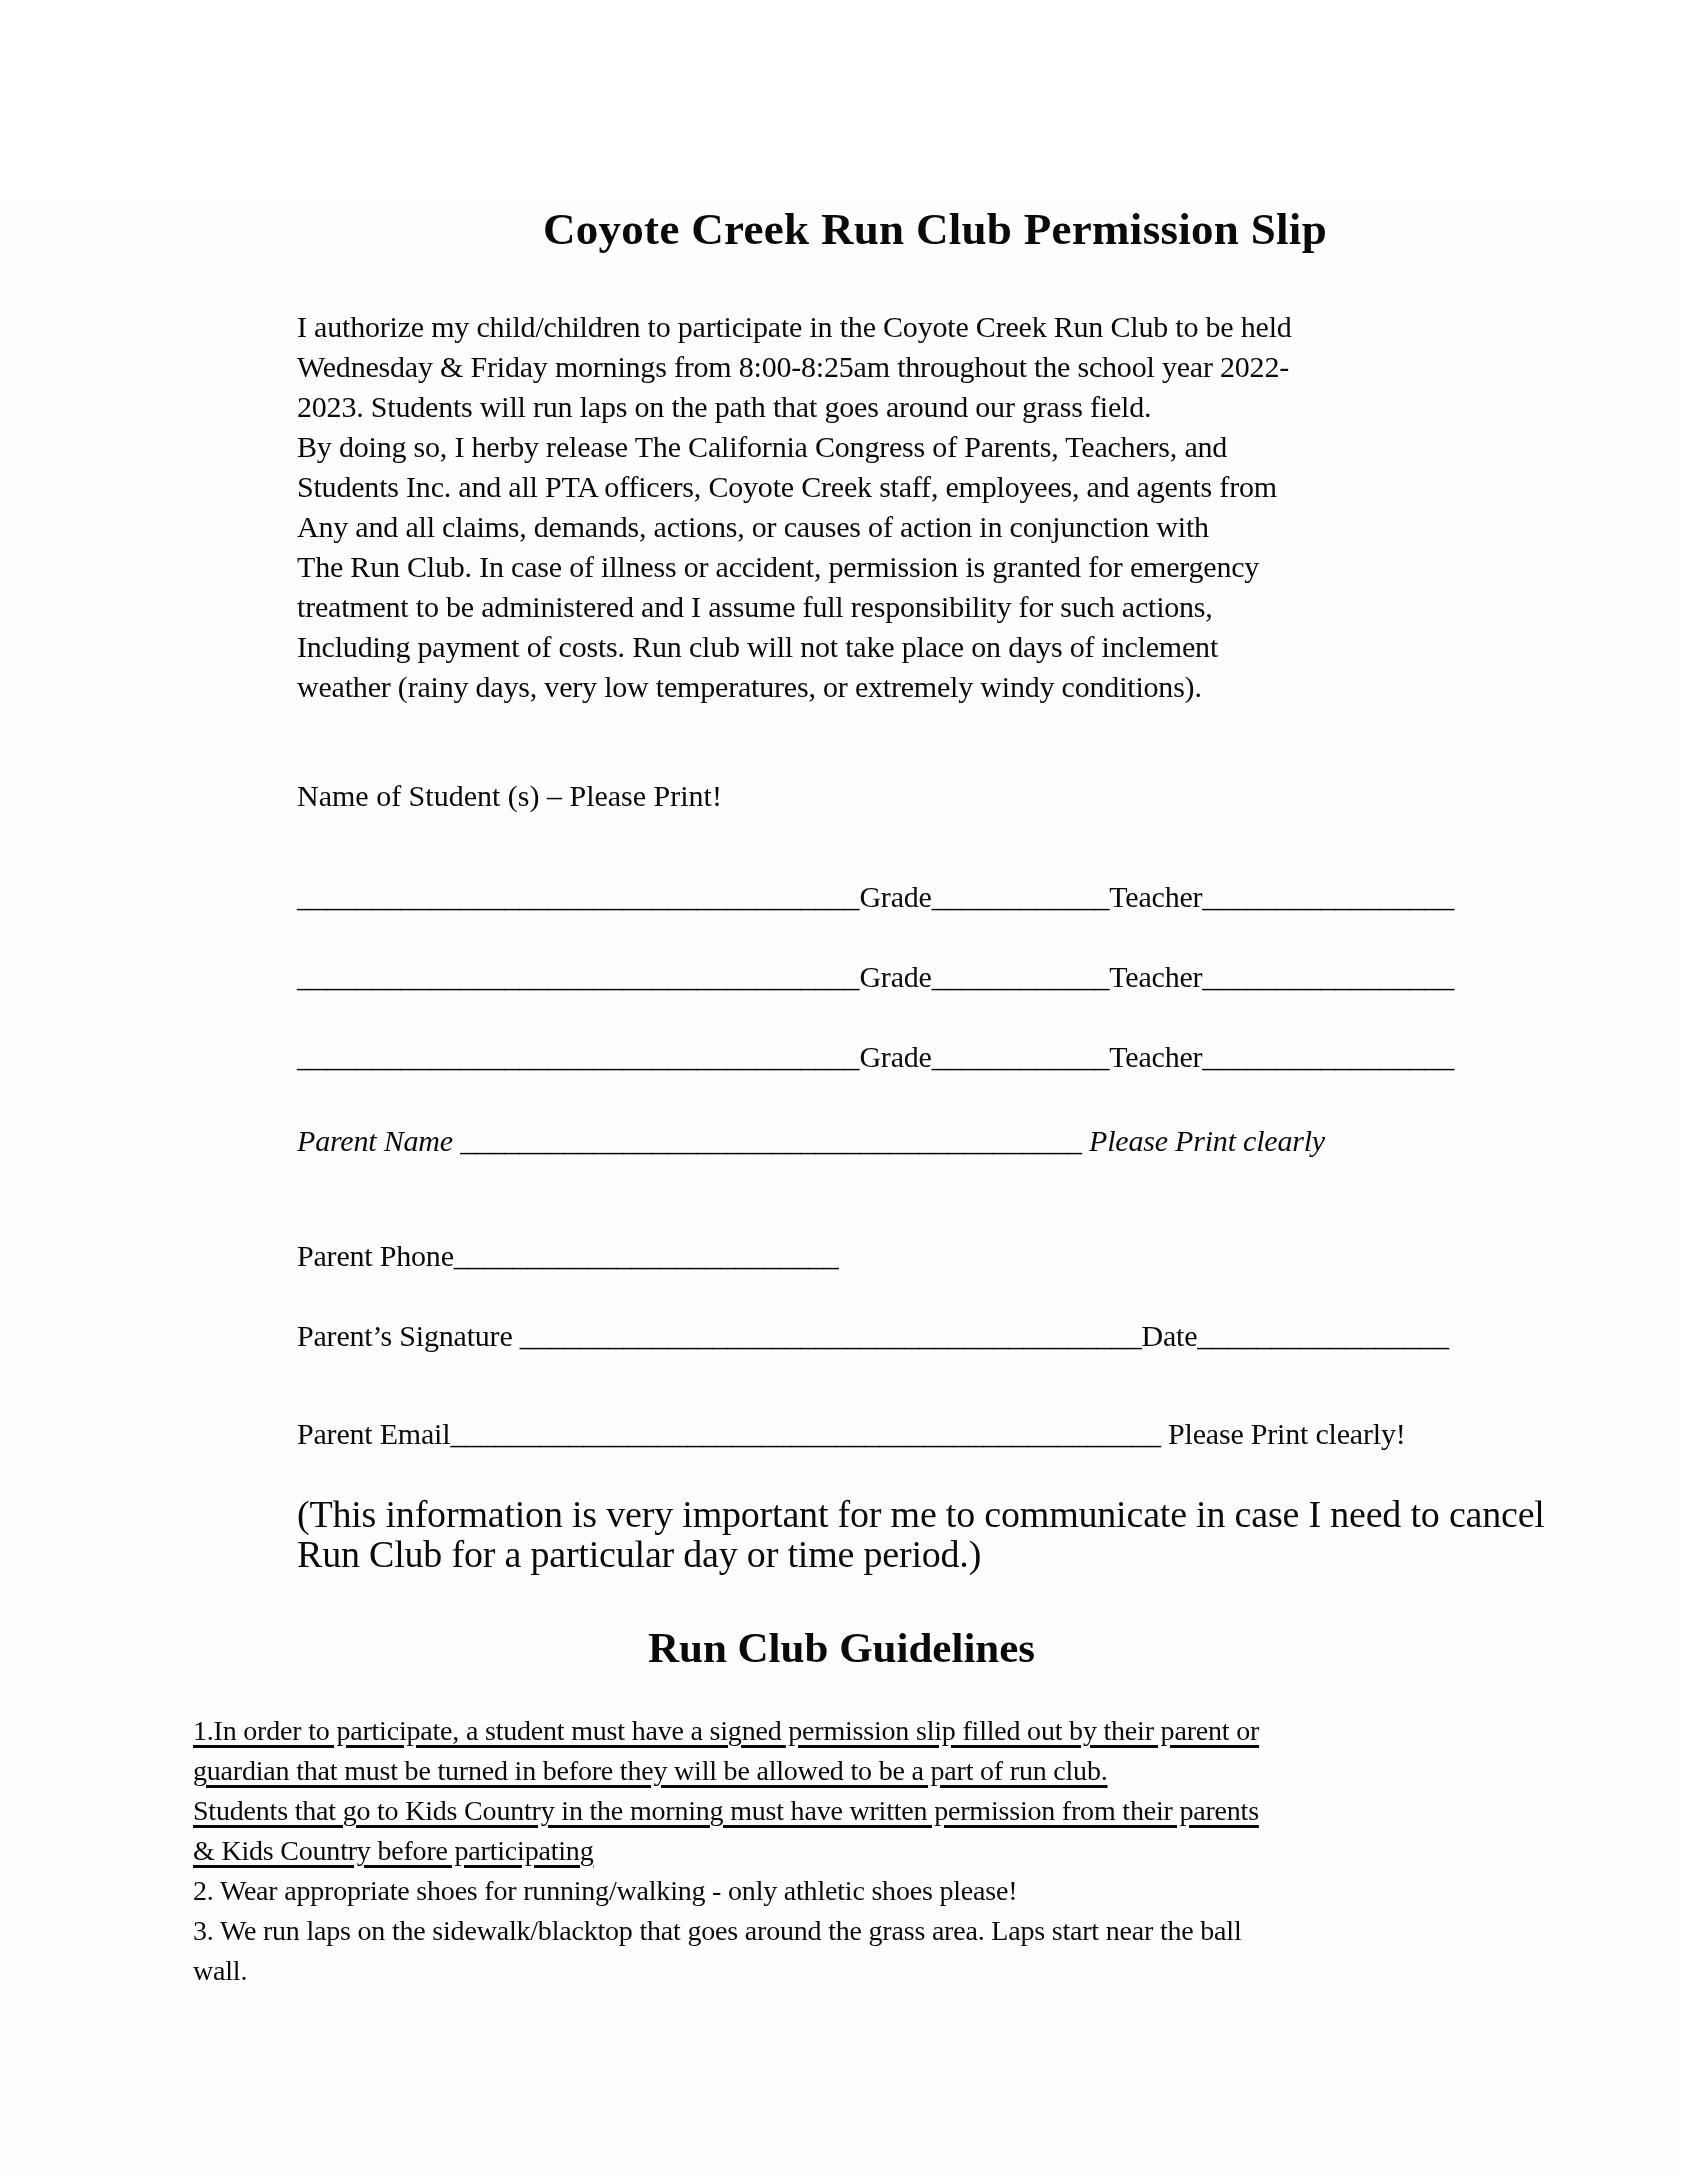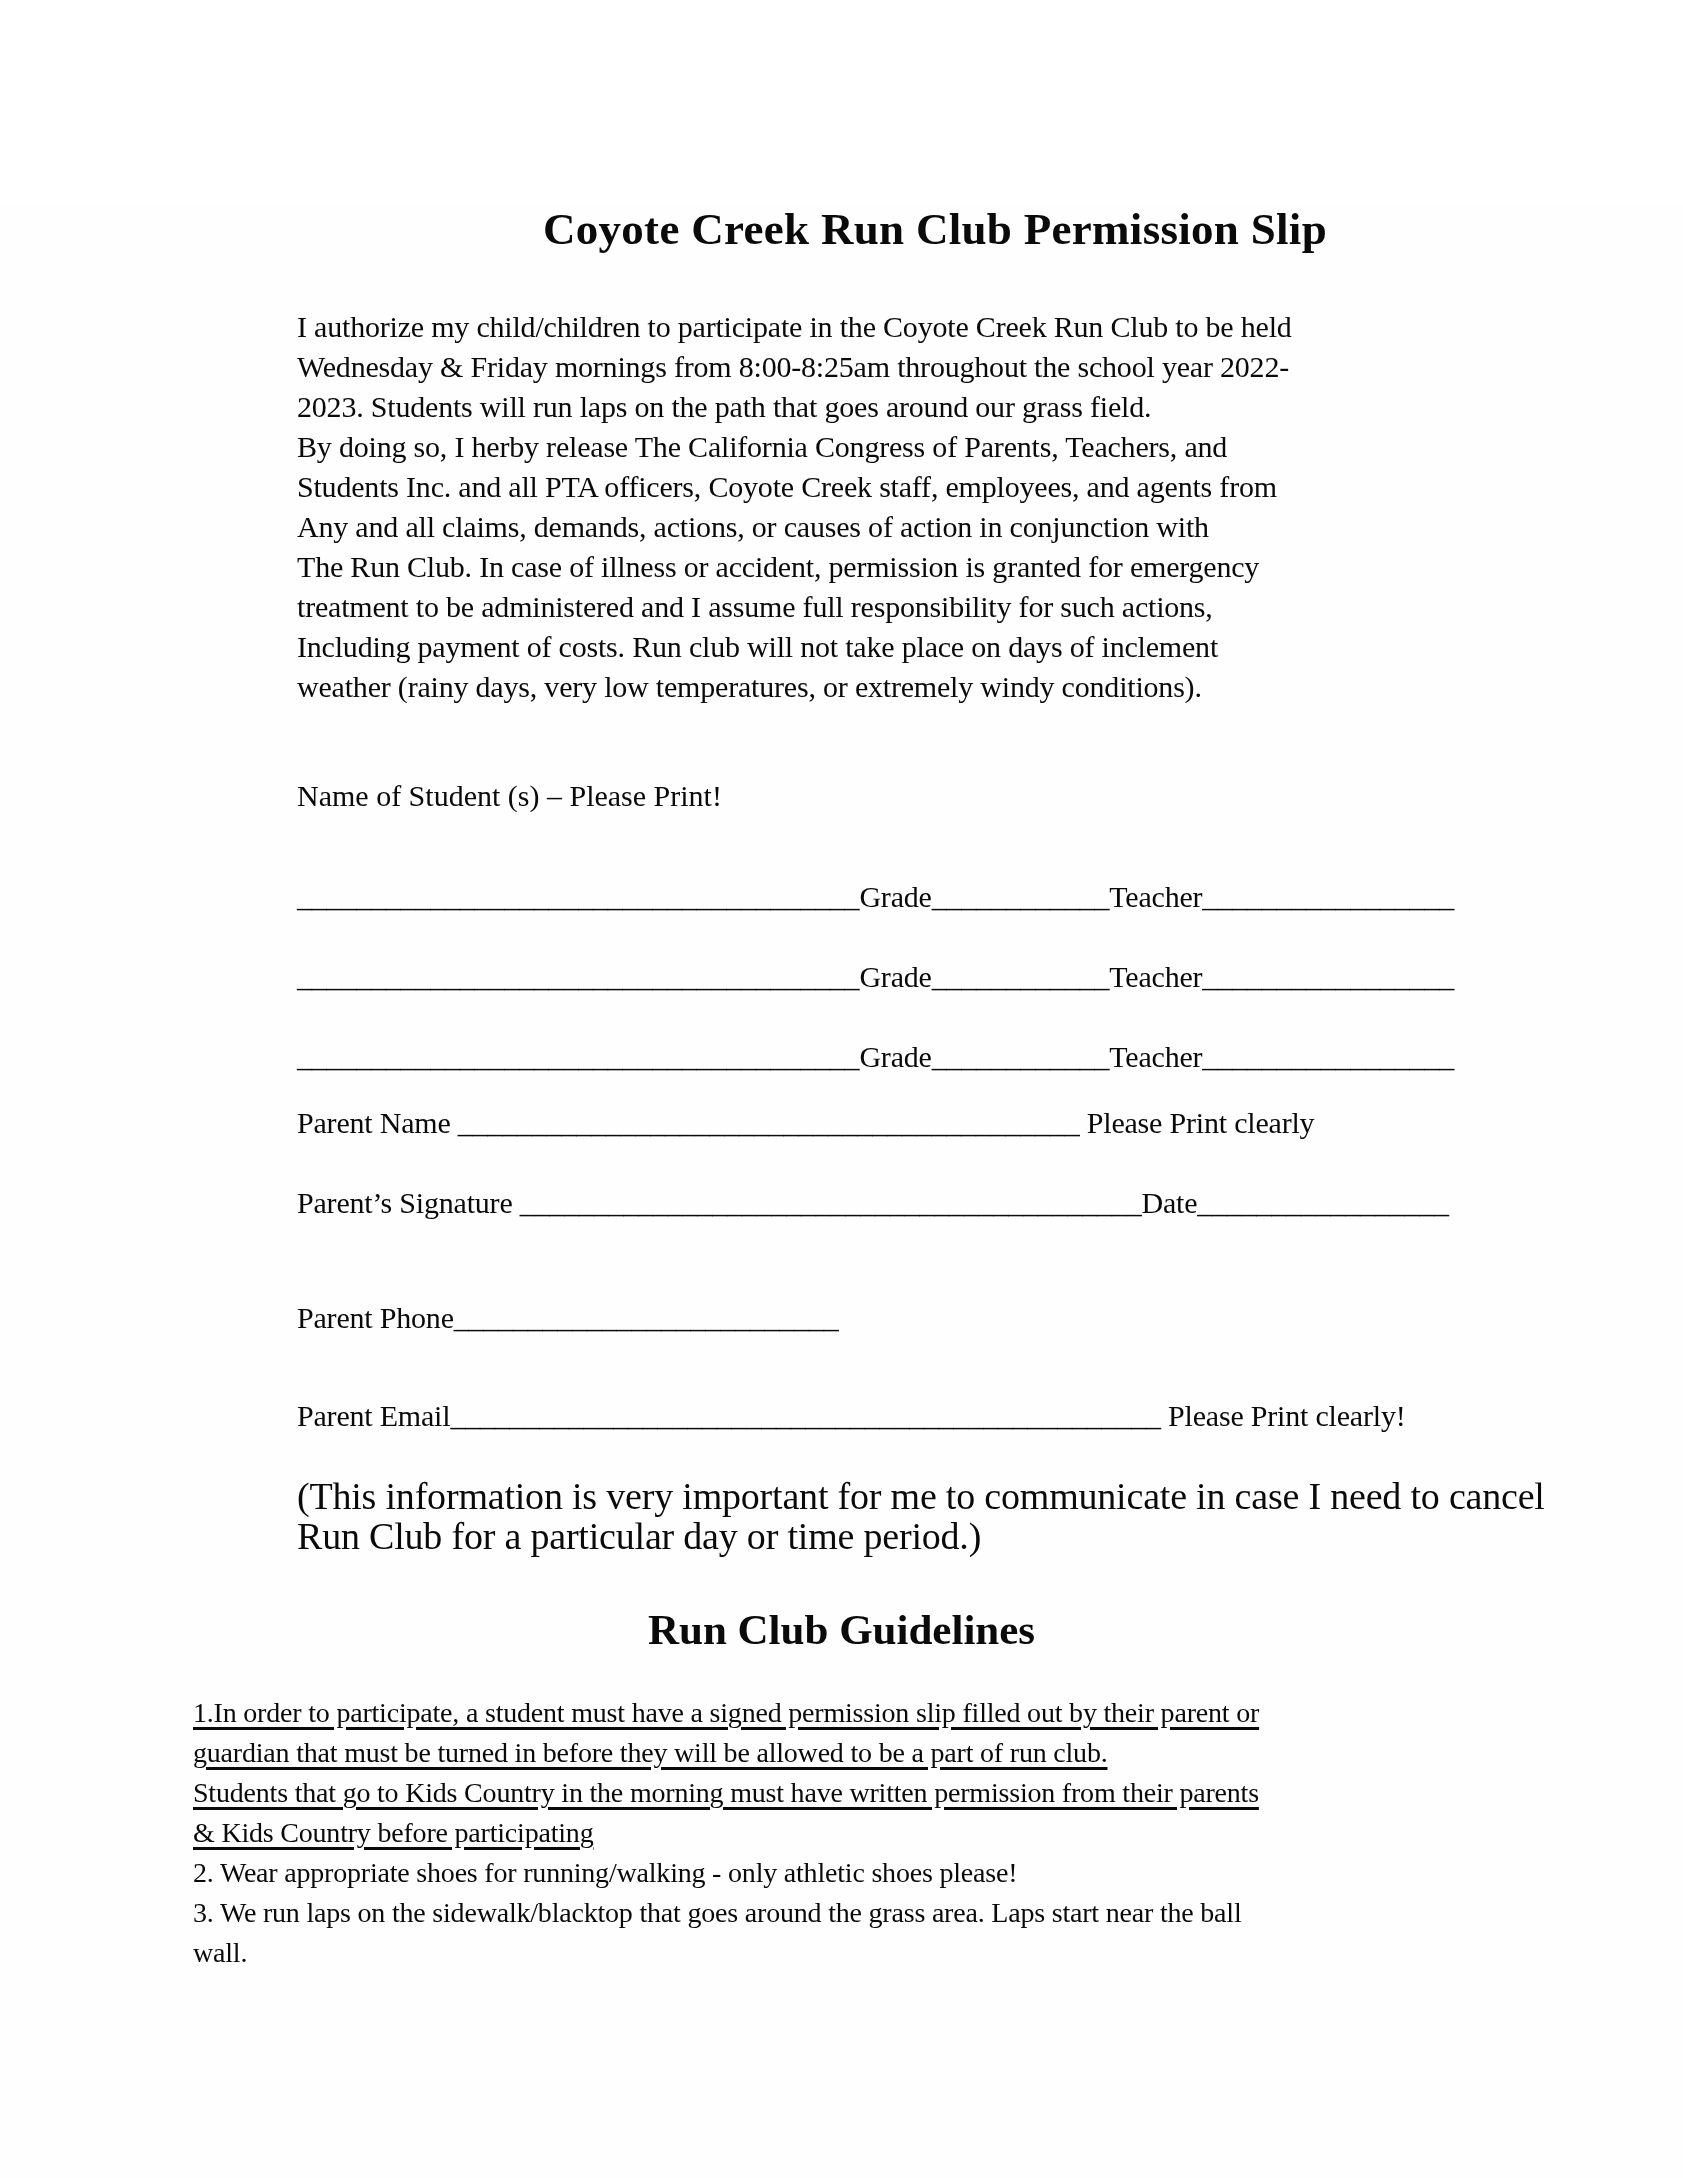--- a/index.html
+++ b/index.html
@@ -39,21 +39,21 @@
     line-height: 40px;
   }
   .form-line {
     margin: 40px 0 0 297px;
     font-size: 30px;
     line-height: 40px;
     letter-spacing: -0.2px;
     white-space: pre;
   }
   .form-line.first-student { margin-top: 61px; }
-  .form-line.parent-name   { margin-top: 26px; }
+  .form-line.parent-name   { margin-top: 44px; font-style: italic; }
   .form-line.phone         { margin-top: 75px; }
   .form-line.email         { margin-top: 58px; }
   .note-para {
     margin: 40px 4px 0 297px;
     font-size: 38px;
     line-height: 40px;
     letter-spacing: -0.2px;
     white-space: pre;
   }
   .guidelines-heading {
@@ -100,23 +100,23 @@
   <div class="student-label">Name of Student (s) – Please Print!</div>
 
   <div class="form-line first-student">______________________________________Grade____________Teacher_________________</div>
 
   <div class="form-line">______________________________________Grade____________Teacher_________________</div>
 
   <div class="form-line">______________________________________Grade____________Teacher_________________</div>
 
   <div class="form-line parent-name">Parent Name __________________________________________ Please Print clearly</div>
 
+  <div class="form-line phone">Parent Phone__________________________</div>
+
   <div class="form-line">Parent’s Signature __________________________________________Date_________________</div>
-
-  <div class="form-line phone">Parent Phone__________________________</div>
 
   <div class="form-line email">Parent Email________________________________________________ Please Print clearly!</div>
 
   <div class="note-para">(This information is very important for me to communicate in case I need to cancel
 Run Club for a particular day or time period.)</div>
 
   <h2 class="guidelines-heading">Run Club Guidelines</h2>
 
   <div class="guidelines">
     <div class="guideline underlined">1.In order to participate, a student must have a signed permission slip filled out by their parent or

